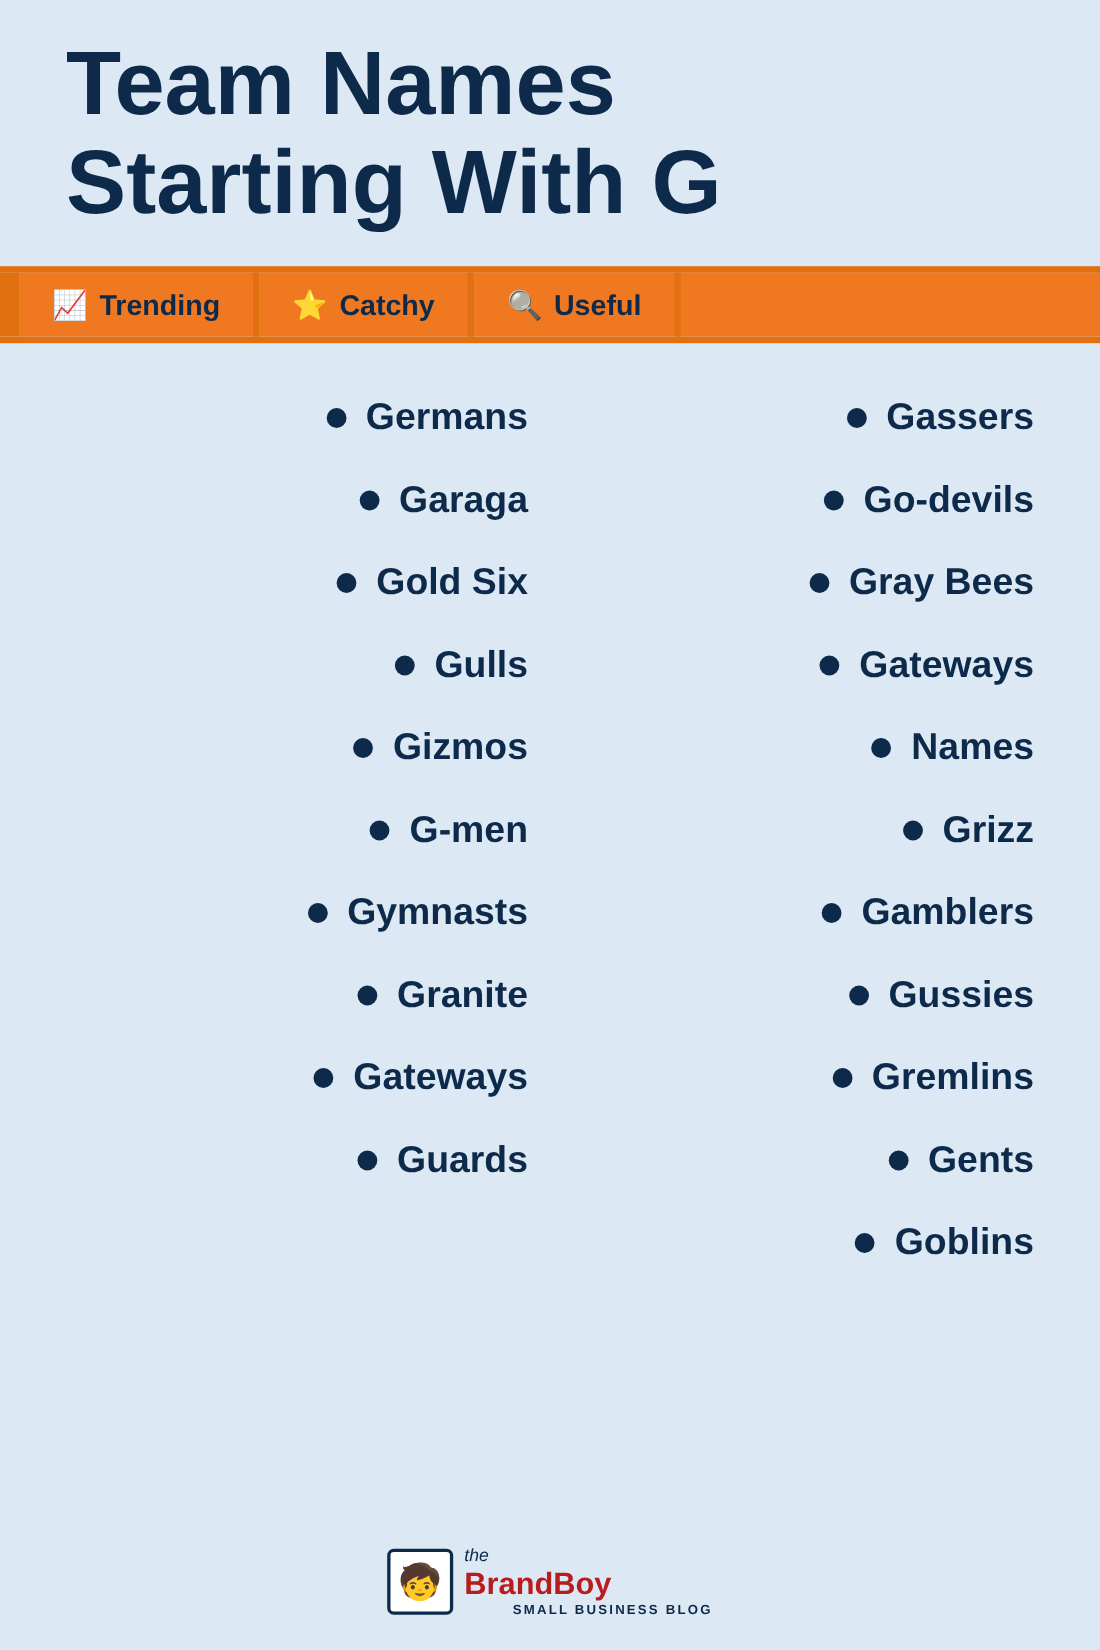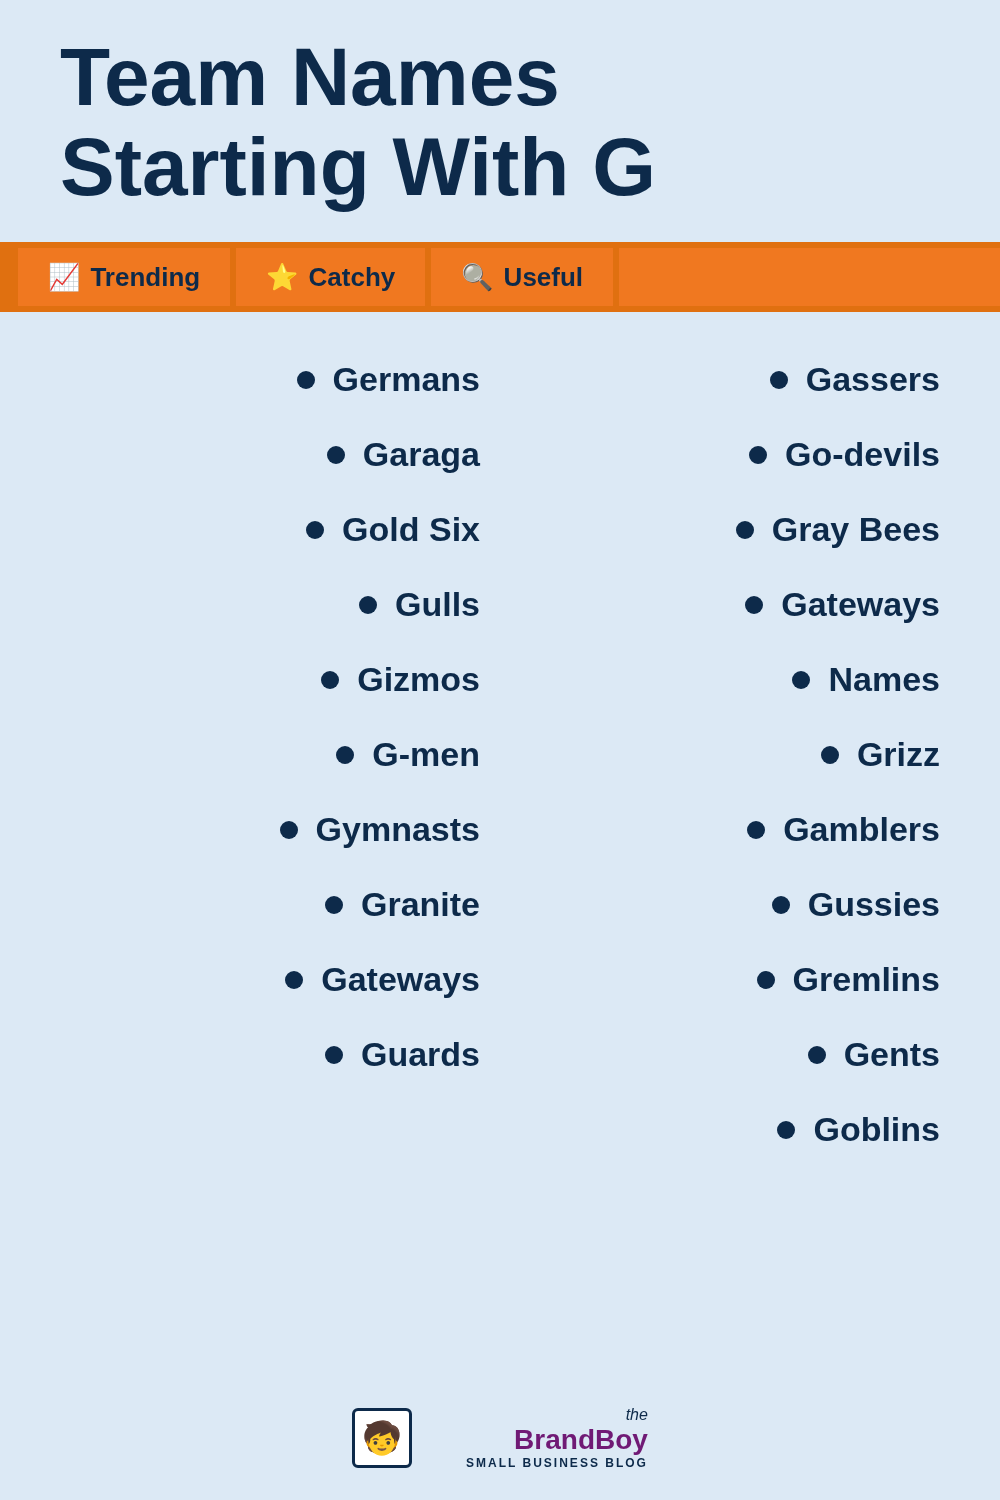--- a/index.html
+++ b/index.html
@@ -125,34 +125,34 @@
       align-items: center;
       justify-content: center;
       font-size: 32px;
       color: #0d2a4a;
       background: white;
     }
 
     .logo-text {
       display: flex;
       flex-direction: column;
-      align-items: flex-end;
+      align-items: flex-start;
     }
 
     .logo-the {
       font-size: 16px;
       font-weight: 400;
       color: #0d2a4a;
       font-style: italic;
     }
 
     .logo-brand {
       font-size: 28px;
       font-weight: 900;
-      color: #701a75;
+      color: #b91c1c;
     }
 
     .logo-subtitle {
       font-size: 12px;
       font-weight: 700;
       color: #0d2a4a;
       letter-spacing: 2px;
       text-transform: uppercase;
       margin-left: 44px;
     }

